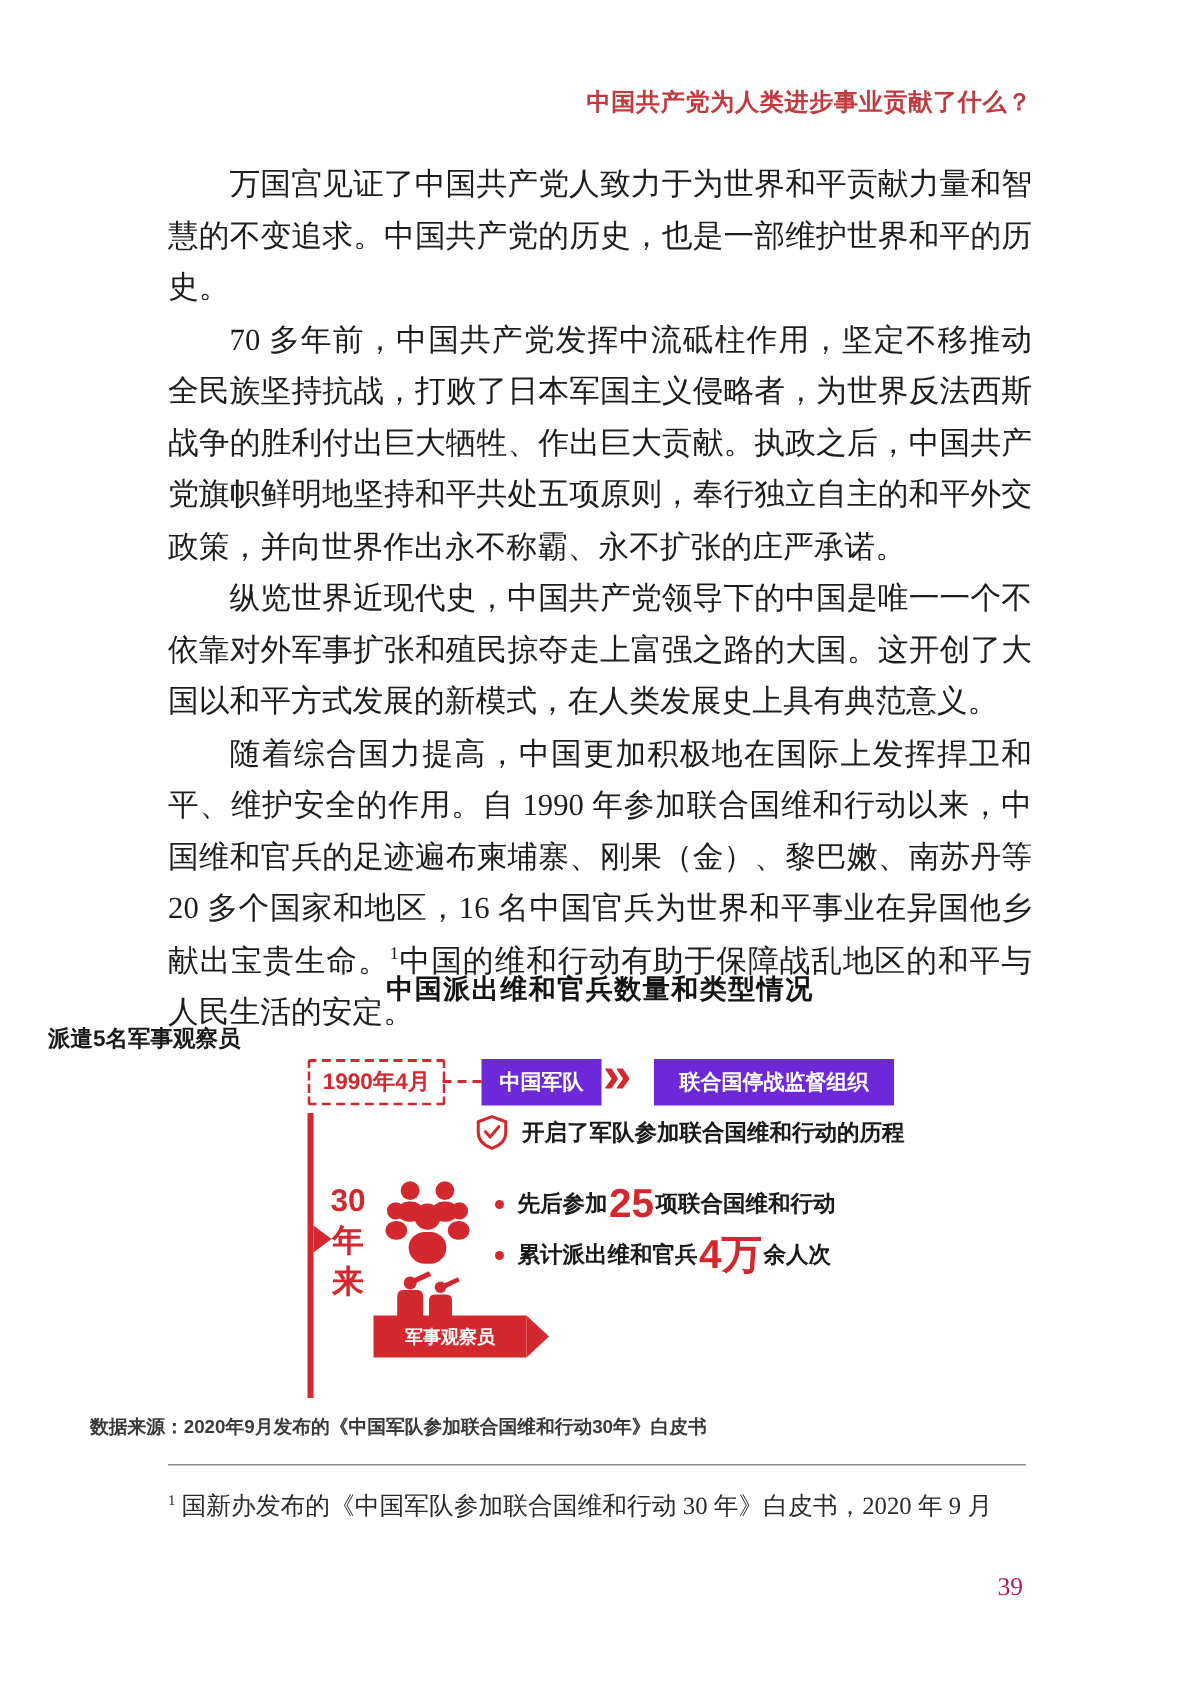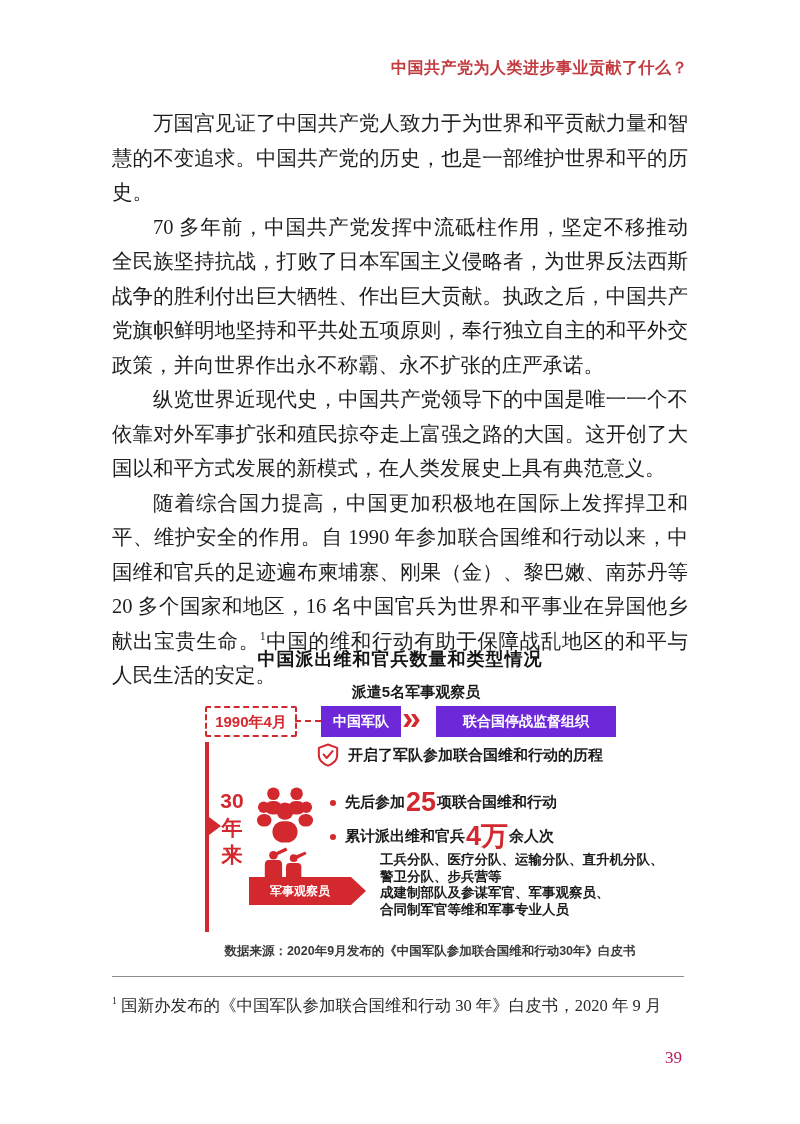--- a/index.html
+++ b/index.html
@@ -18,30 +18,30 @@
   .content p{
     margin:0;text-indent:2em;text-align:justify;
     font-size:20.5px;line-height:34.5px;color:#1d1d1d;
   }
   .content sup{font-size:.58em;vertical-align:super;line-height:0;}
   
   .infographic{position:absolute;left:0;top:645px;width:800px;height:335px;
     font-family:"Liberation Sans","DejaVu Sans",sans-serif;}
   .ig-title{position:absolute;top:2px;left:0;width:100%;text-align:center;
     font-size:18px;font-weight:bold;color:#141414;letter-spacing:1px;}
-  .ig-sub{position:absolute;top:38px;left:0;width:100%;text-align:center;
+  .ig-sub{position:absolute;top:38px;left:0;width:100%;text-align:left;
     padding-left:32px;box-sizing:border-box;font-size:15px;font-weight:600;color:#1a1a1a;}
   .date-box{position:absolute;left:205px;top:61px;width:88px;height:27px;
     border:2px dashed #d2282e;border-radius:2px;color:#d2282e;font-weight:bold;
     font-size:15px;line-height:27px;text-align:center;background:#fff;}
   .connector{position:absolute;left:295px;top:75px;width:26px;border-top:2px dashed #d2282e;}
   .red-box{position:absolute;height:31px;background:#6d28d9;color:#ffffff;
     font-size:14px;font-weight:bold;line-height:31px;text-align:center;}
   .box-china{left:321px;top:61px;width:80px;}
-  .box-un{left:436px;top:61px;width:180px;}
+  .box-un{left:436px;top:61px;width:160px;}
   .chevron{position:absolute;left:402px;top:52px;color:#d2282e;
     font-size:34px;font-weight:bold;line-height:40px;}
   .shield{position:absolute;left:317px;top:98px;width:22px;height:24px;}
   .milestone{position:absolute;left:348px;top:101px;font-size:15px;font-weight:600;color:#1a1a1a;}
   .vline{position:absolute;left:205px;top:97px;width:4px;height:190px;background:#d2282e;}
   .period-arrow{position:absolute;left:209px;top:172px;width:0;height:0;
     border-top:9px solid transparent;border-bottom:9px solid transparent;
     border-left:12px solid #d2282e;}
   .period{position:absolute;left:219px;top:142px;width:26px;text-align:center;
     color:#d2282e;font-weight:bold;font-size:21px;line-height:27px;}
@@ -54,21 +54,21 @@
   .stat-text{font-size:15px;font-weight:600;color:#1a1a1a;white-space:nowrap;}
   .stat-big{font-size:27px;font-weight:bold;color:#d2282e;line-height:1;padding:0 1px;}
   .soldier-icon{position:absolute;left:260px;top:201px;width:50px;height:32px;}
   .banner{position:absolute;left:249px;top:232px;width:102px;height:28px;background:#d2282e;
     color:#fff;font-size:12px;font-weight:bold;line-height:28px;text-align:center;}
   .banner:after{content:"";position:absolute;right:-15px;top:0;width:0;height:0;
     border-top:14px solid transparent;border-bottom:14px solid transparent;
     border-left:15px solid #d2282e;}
   .forces{position:absolute;left:380px;top:207px;width:290px;
     font-size:13.5px;font-weight:600;line-height:16.5px;color:#1a1a1a;}
-  .source{position:absolute;left:0;top:298px;width:100%;text-align:center;
+  .source{position:absolute;left:0;top:298px;width:100%;text-align:left;
     padding-left:60px;box-sizing:border-box;font-size:12.5px;font-weight:600;color:#3a3a3a;}
   
   .fn-divider{position:absolute;left:112px;top:976px;width:572px;height:1px;background:#8d8d8d;}
   .footnote{position:absolute;left:112px;top:989px;width:580px;
     font-size:16.5px;line-height:24px;color:#2a2a2a;}
   .footnote sup{font-size:.6em;vertical-align:super;}
   .page-number{position:absolute;top:1048px;right:118px;font-size:17px;color:#be185d;}
   svg .fill{fill:#d2282e;}
   svg .stroke{stroke:#d2282e;fill:none;stroke-width:2.2;stroke-linecap:round;stroke-linejoin:round;}
 </style>
@@ -137,26 +137,20 @@
   <svg class="soldier-icon" viewBox="0 0 52 32">
     <circle class="fill" cx="14" cy="9" r="4.5"></circle>
     <path class="fill" d="M9 14 h10 q4 0 4 5 v13 h-18 v-13 q0 -5 4 -5 z"></path>
     <path class="fill" d="M16 6 L27 1 l1.6 3 L18 9 z"></path>
     <circle class="fill" cx="35" cy="12" r="4"></circle>
     <path class="fill" d="M31 17 h8 q4 0 4 4.5 v10.5 h-16 v-10.5 q0 -4.5 4 -4.5 z"></path>
     <path class="fill" d="M37 9.5 L47 5 l1.4 2.8 L39 12.5 z"></path>
   </svg>
   <div class="banner">军事观察员</div>
 
-  <div class="forces">
-    <div>工兵分队、医疗分队、运输分队、直升机分队、</div>
-    <div>警卫分队、步兵营等</div>
-    <div>成建制部队及参谋军官、军事观察员、</div>
-    <div>合同制军官等维和军事专业人员</div>
-  </div>
 
   <div class="source">数据来源：2020年9月发布的《中国军队参加联合国维和行动30年》白皮书</div>
 </div>
 
 <div class="fn-divider"></div>
 <div class="footnote"><sup>1</sup> <span>国新办发布的《中国军队参加联合国维和行动 30 年》白皮书，2020 年 9 月</span></div>
 
 <div class="page-number">39</div>
 
 </body></html>

